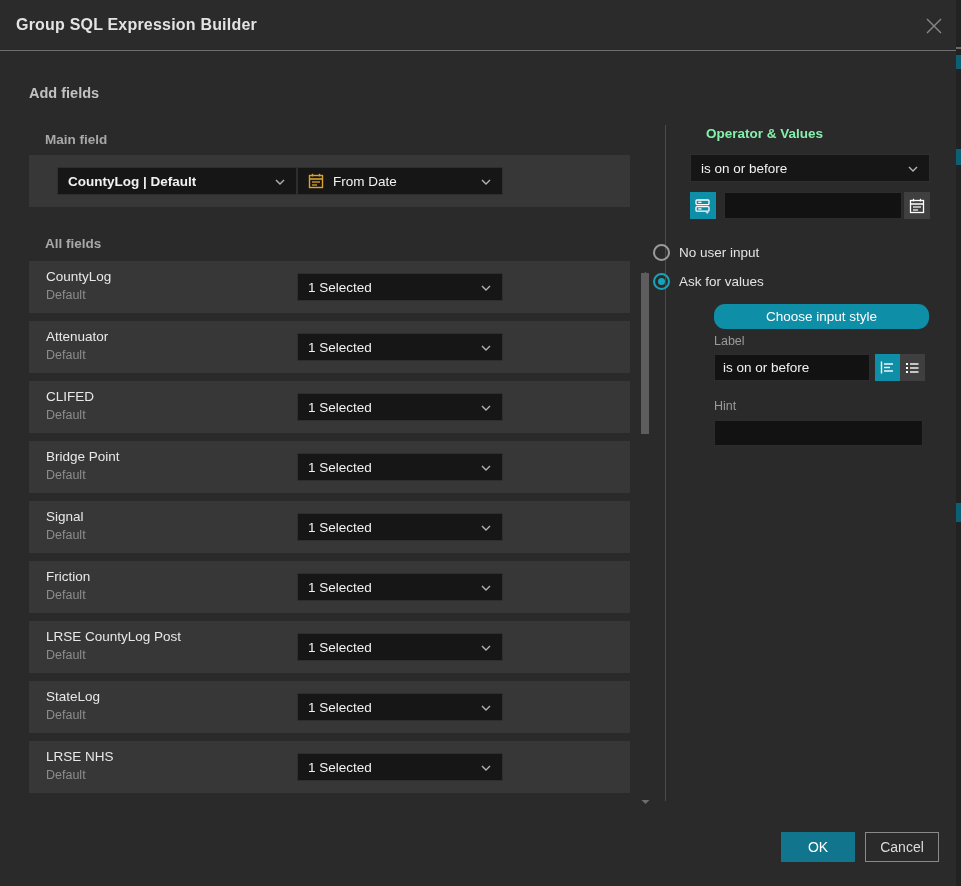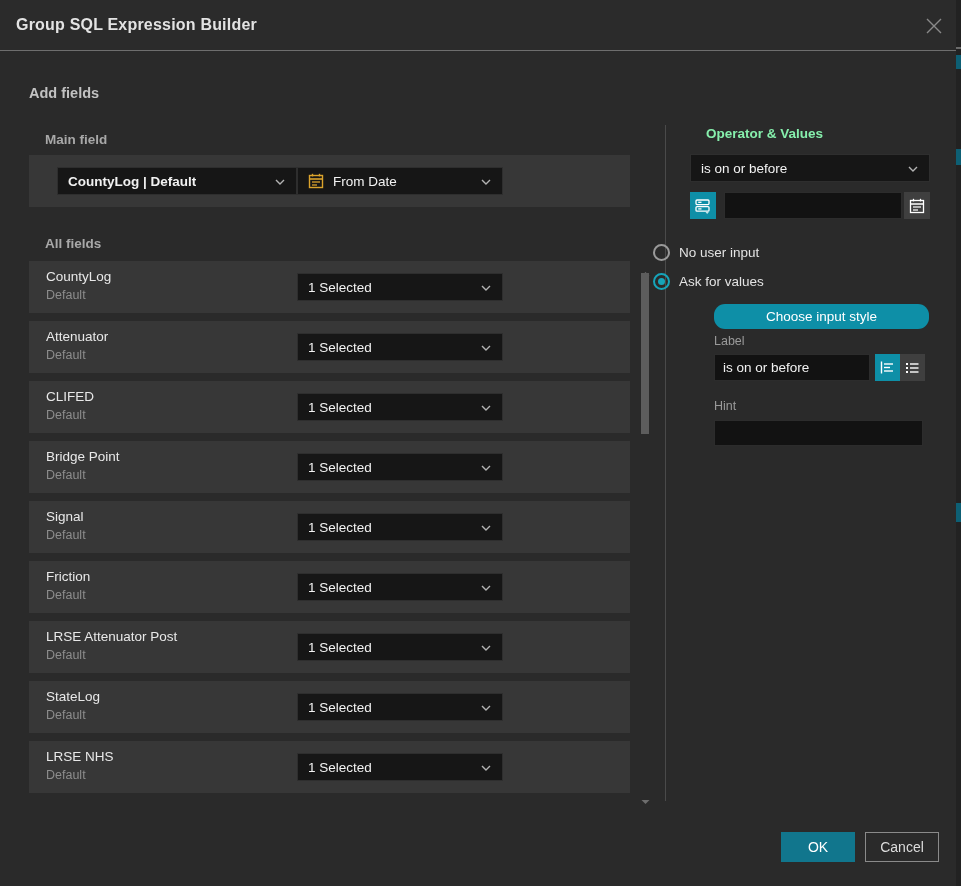--- a/index.html
+++ b/index.html
@@ -195,21 +195,21 @@
         <span class="val">1 Selected</span>
         <span class="chev">
           <svg width="12" height="8" viewBox="0 0 12 8">
               <path d="M2 2 L6 6 L10 2" stroke="#cfcfcf" stroke-width="1.4" fill="none"></path>
             </svg>
         </span>
       </div>
     </div>
 
     <div class="frow">
-      <div class="fname">LRSE Attenuator Post</div>
+      <div class="fname">LRSE CountyLog Post</div>
       <div class="fsub">Default</div>
       <div class="select">
         <span class="val">1 Selected</span>
         <span class="chev">
           <svg width="12" height="8" viewBox="0 0 12 8">
               <path d="M2 2 L6 6 L10 2" stroke="#cfcfcf" stroke-width="1.4" fill="none"></path>
             </svg>
         </span>
       </div>
     </div>

